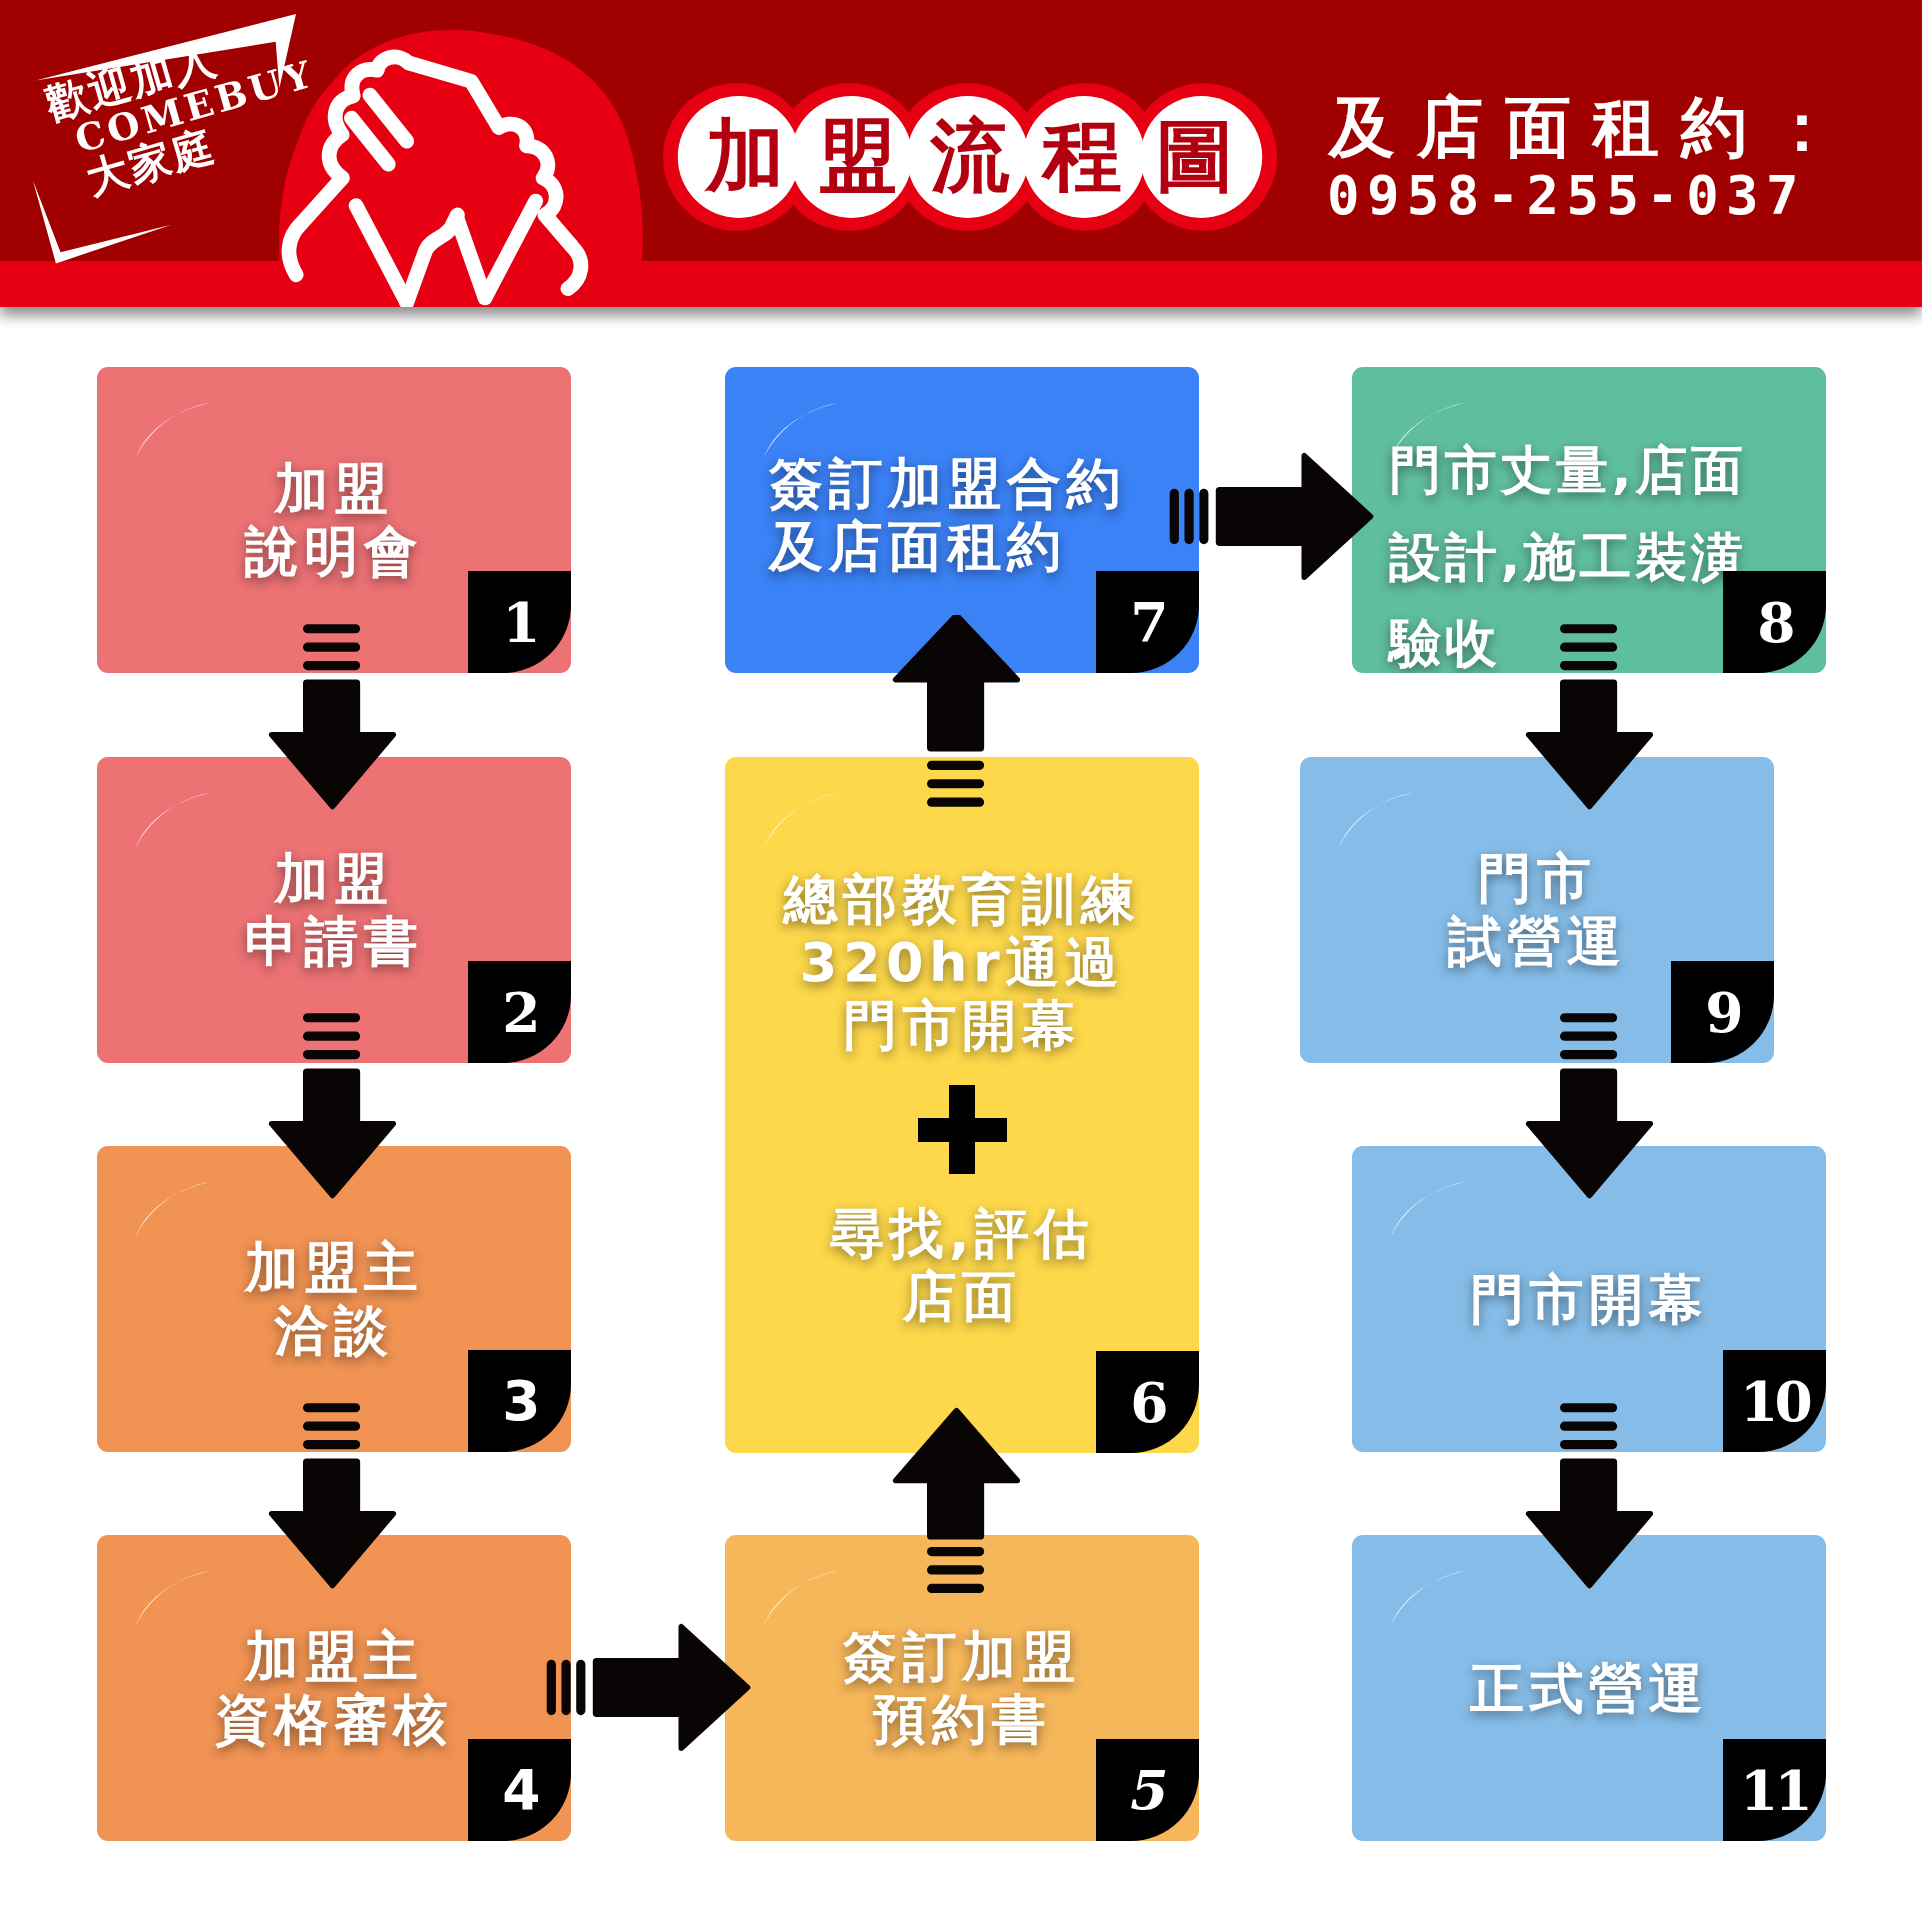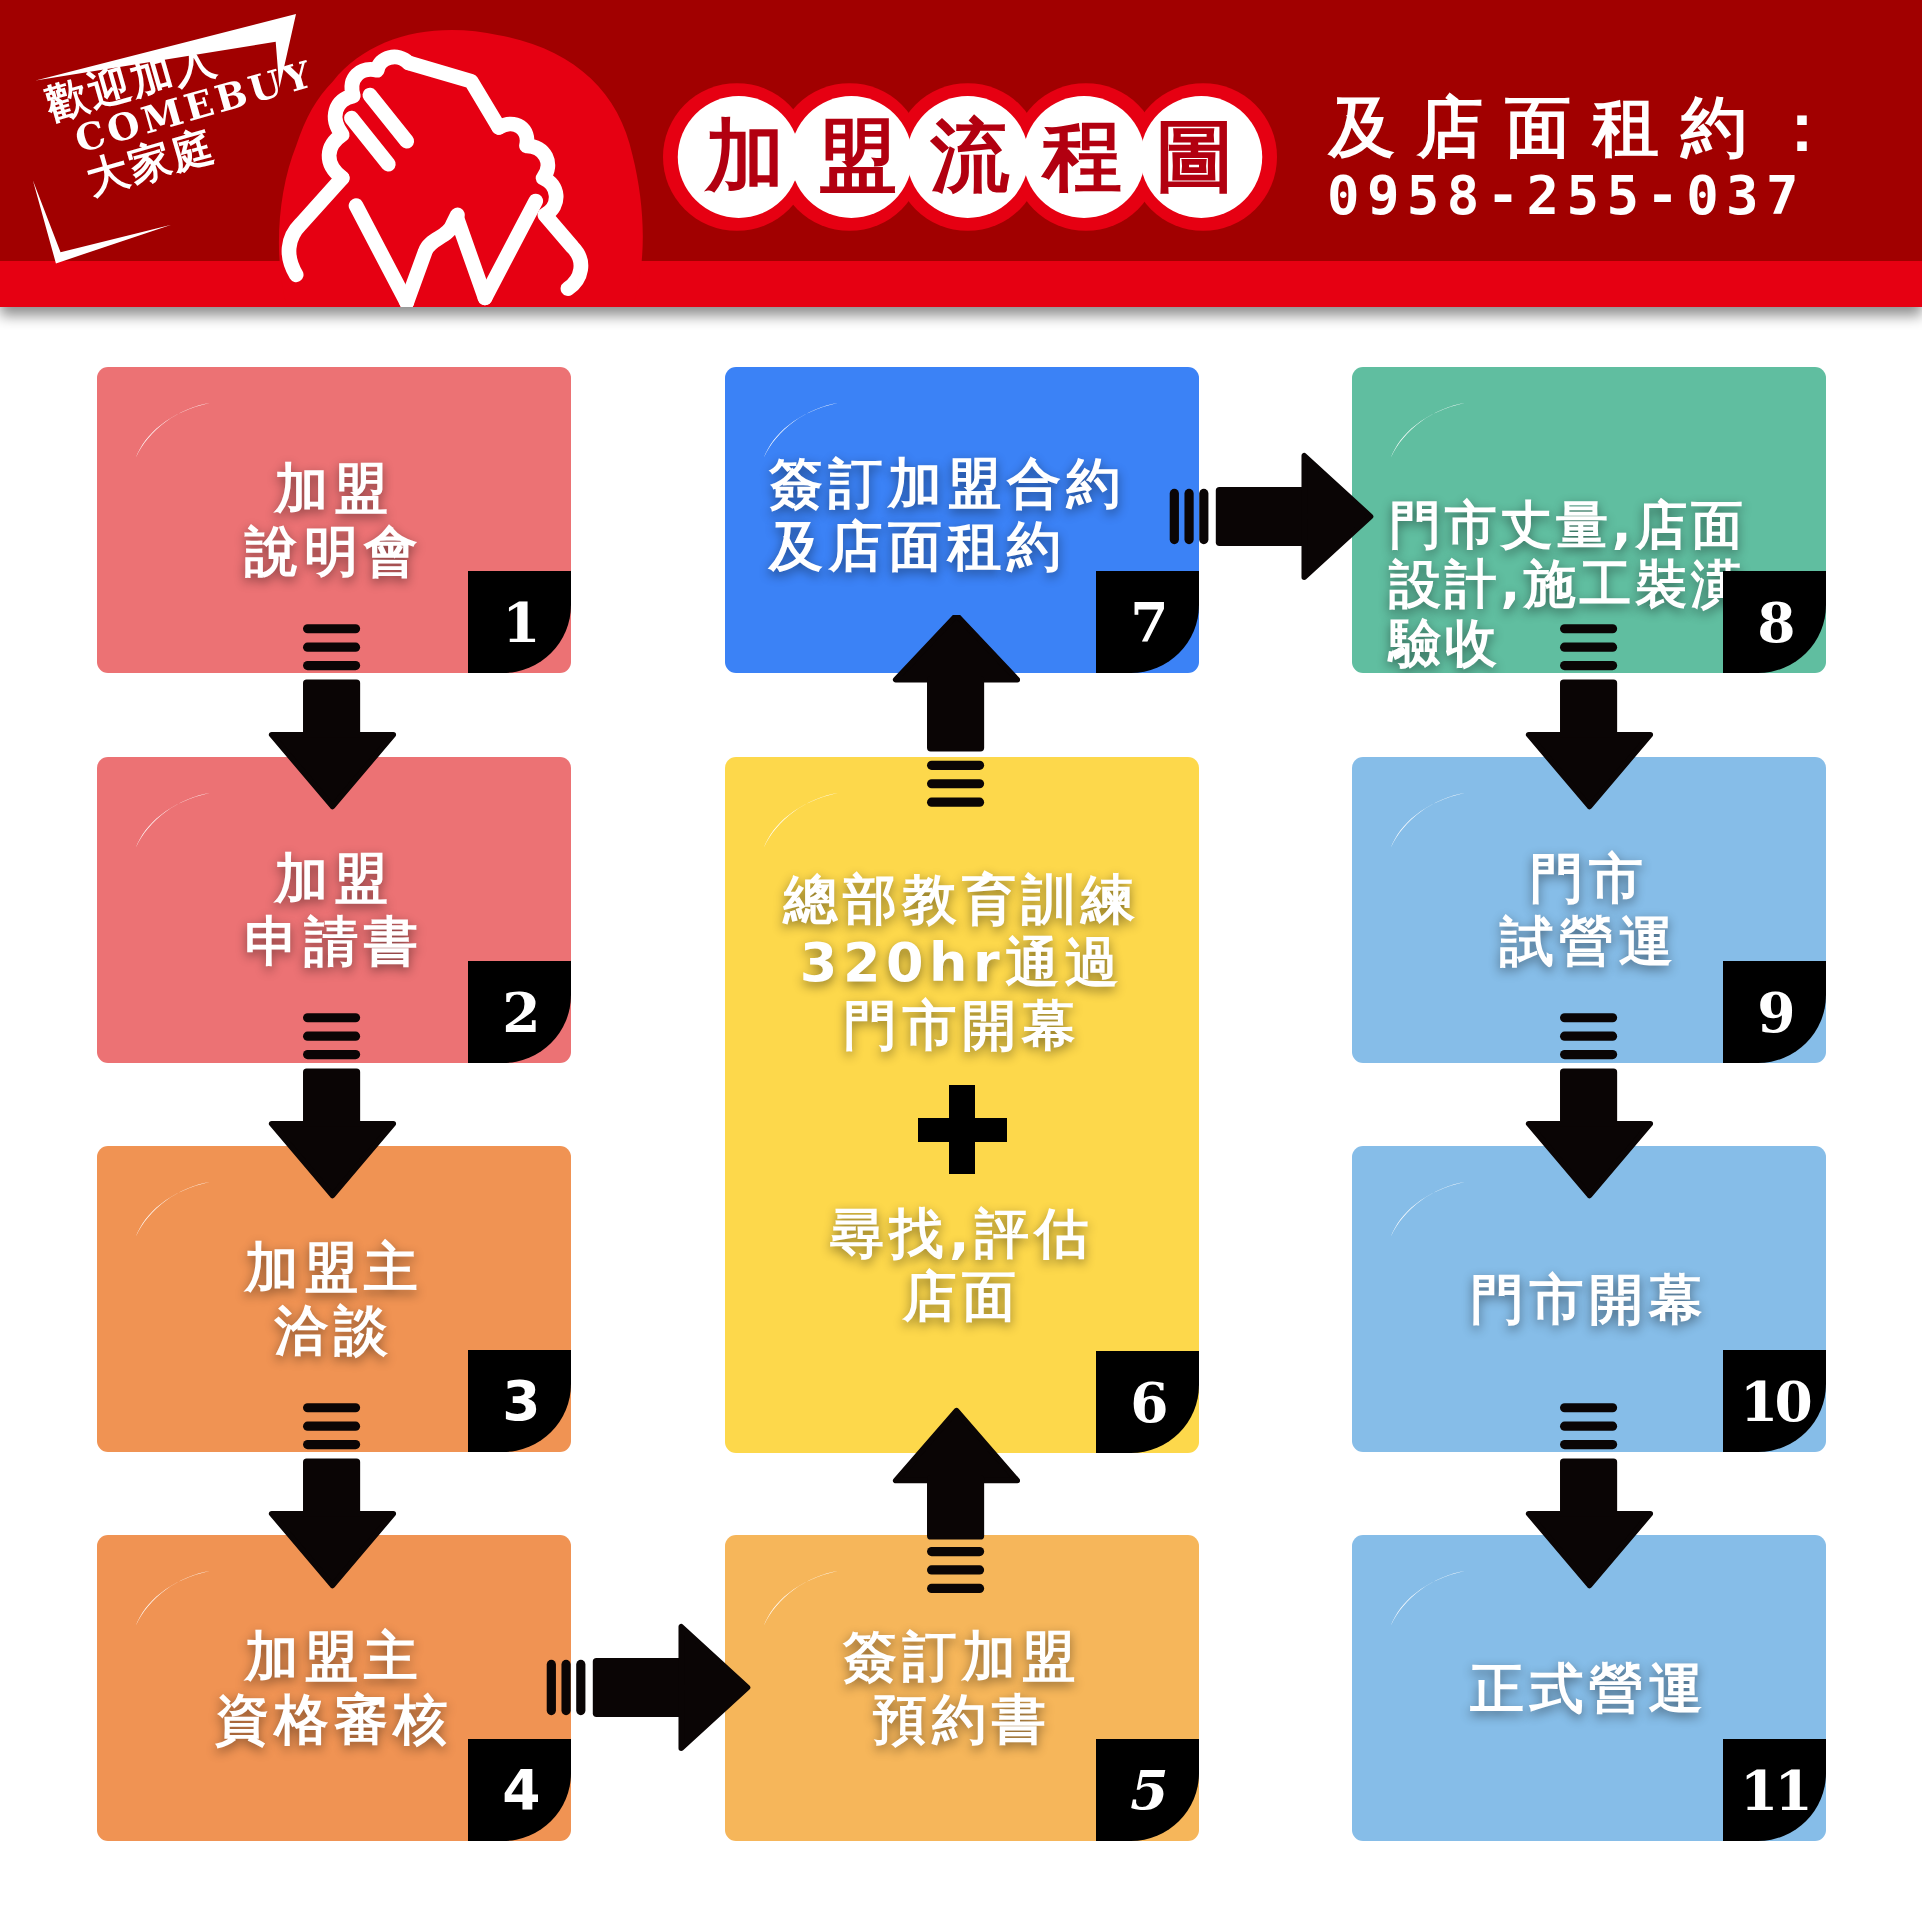--- a/index.html
+++ b/index.html
@@ -223,29 +223,29 @@
     <span>簽訂加盟合約</span>
     <span>及店面租約</span>
   </div>
   <div class="num">7</div>
 </div>
 
 <div class="step" style="left:1352px;top:367px;background:#60bea0;">
   <svg class="gloss" viewBox="0 0 90 70">
       <use href="#gloss"></use>
     </svg>
-  <div class="label left" style="justify-content:flex-end;padding-top:74px;padding-left:37px;font-size:52px;line-height:59px;letter-spacing:3.7px;">
+  <div class="label left" style="justify-content:space-between;padding-top:74px;padding-left:37px;font-size:52px;line-height:59px;letter-spacing:3.7px;">
     <span>門市丈量,店面</span>
     <span>設計,施工裝潢</span>
     <span>驗收</span>
   </div>
   <div class="num">8</div>
 </div>
 
-<div class="step" style="left:1352px;top:757px;background:#86bde8;">
+<div class="step" style="left:1300px;top:757px;background:#86bde8;">
   <svg class="gloss" viewBox="0 0 90 70">
       <use href="#gloss"></use>
     </svg>
   <div class="label">
     <span>門市</span>
     <span>試營運</span>
   </div>
   <div class="num">9</div>
 </div>
 

